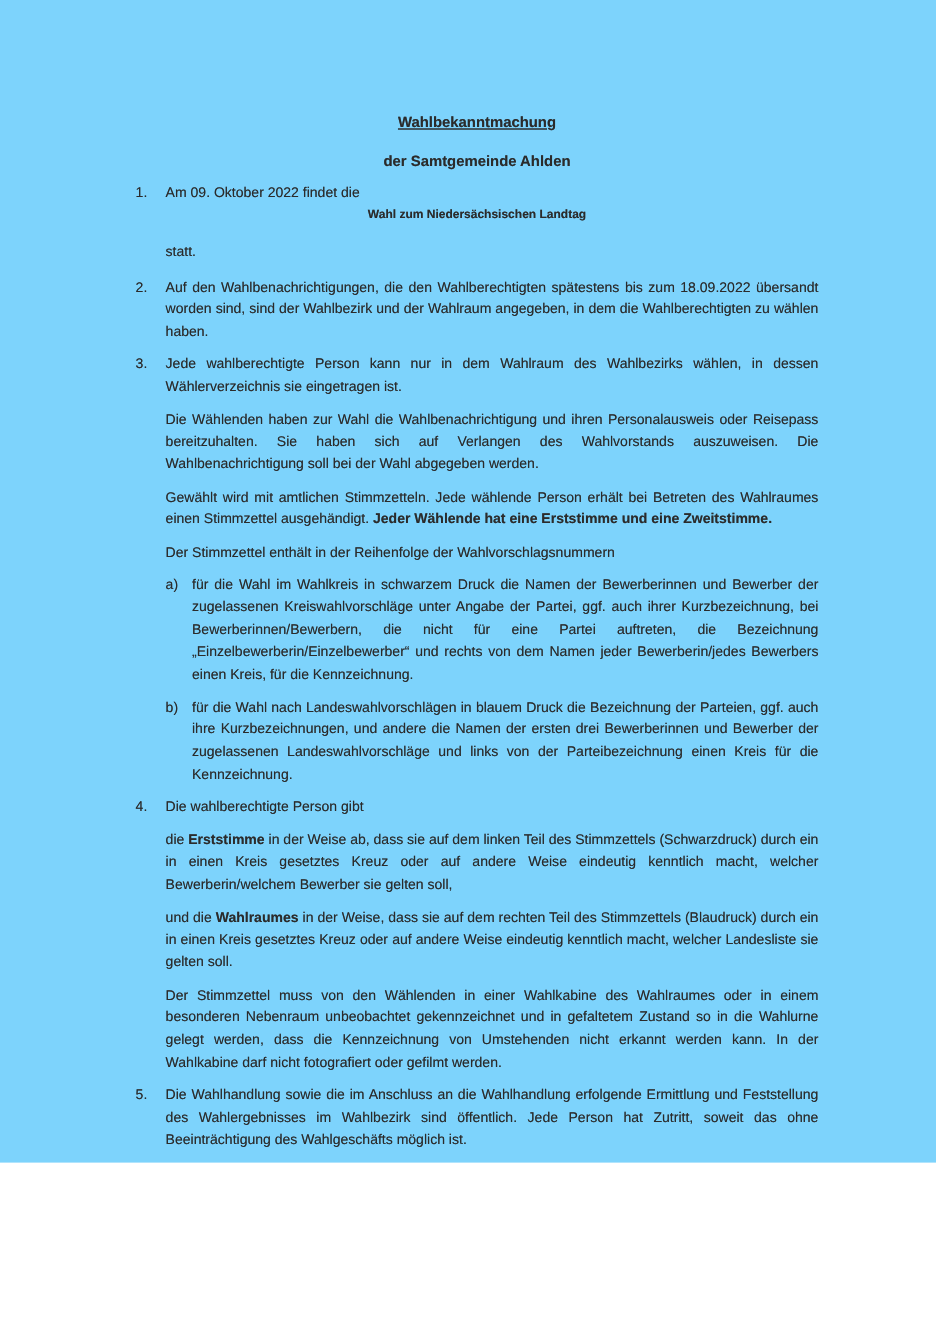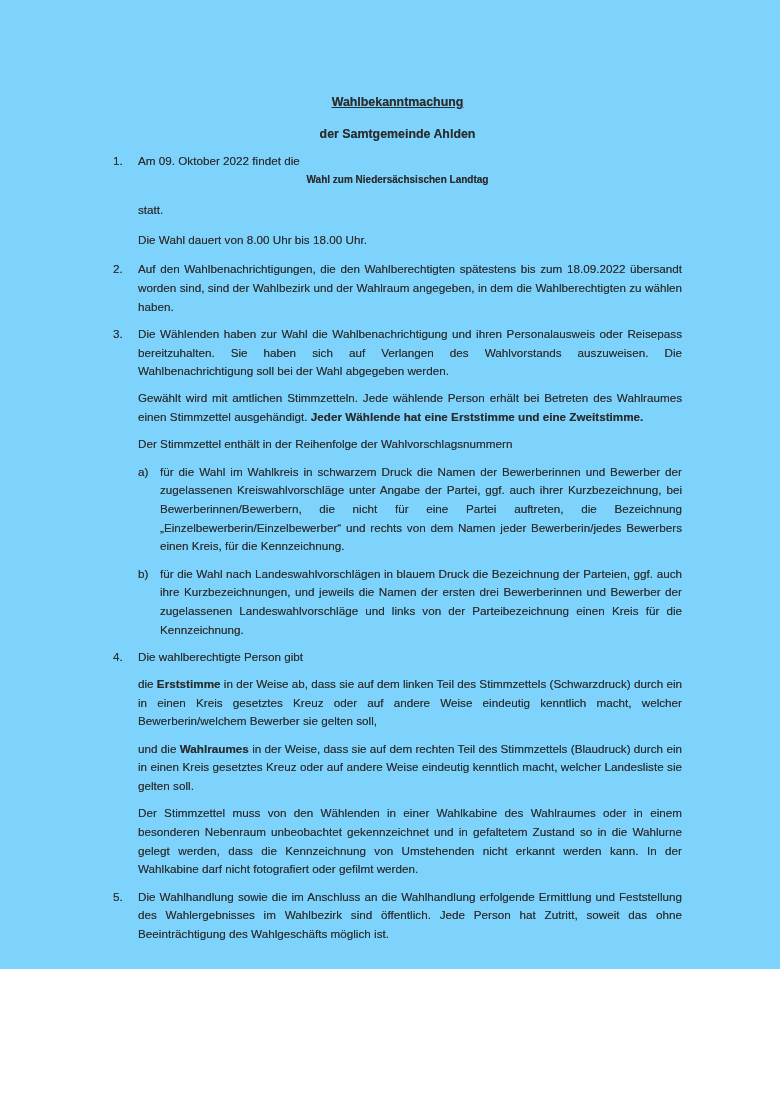--- a/index.html
+++ b/index.html
@@ -84,44 +84,44 @@
 
     <div class="title">Wahlbekanntmachung</div>
     <div class="subtitle">der Samtgemeinde Ahlden</div>
 
     <div class="item">
       <div class="num">1.</div>
       <div class="item-body">
         <p class="mb-lg">Am 09. Oktober 2022 findet die</p>
         <p class="heading-center mb-md">Wahl zum Niedersächsischen Landtag</p>
         <p class="mb-md">statt.</p>
-        <p class="mb-md">Die Wahl dauert von 8.00 Uhr bis 18.00 Uhr.</p>
       </div>
     </div>
 
     <div class="item">
       <div class="num">2.</div>
       <div class="item-body">
         <p>Auf den Wahlbenachrichtigungen, die den Wahlberechtigten spätestens bis zum 18.09.2022 übersandt worden sind, sind der Wahlbezirk und der Wahlraum angegeben, in dem die Wahlberechtigten zu wählen haben.</p>
       </div>
     </div>
 
     <div class="item">
       <div class="num">3.</div>
       <div class="item-body">
+        <p>Jede wahlberechtigte Person kann nur in dem Wahlraum des Wahlbezirks wählen, in dessen Wählerverzeichnis sie eingetragen ist.</p>
         <p>Die Wählenden haben zur Wahl die Wahlbenachrichtigung und ihren Personalausweis oder Reisepass bereitzuhalten. Sie haben sich auf Verlangen des Wahlvorstands auszuweisen. Die Wahlbenachrichtigung soll bei der Wahl abgegeben werden.</p>
         <p><span>Gewählt wird mit amtlichen Stimmzetteln. Jede wählende Person erhält bei Betreten des Wahlraumes einen Stimmzettel ausgehändigt. </span><strong>Jeder Wählende hat eine Erststimme und eine Zweitstimme.</strong></p>
         <p>Der Stimmzettel enthält in der Reihenfolge der Wahlvorschlagsnummern</p>
         <div class="sub">
           <div class="sub-marker">a)</div>
           <div class="sub-text">für die Wahl im Wahlkreis in schwarzem Druck die Namen der Bewerberinnen und Bewerber der zugelassenen Kreiswahlvorschläge unter Angabe der Partei, ggf. auch ihrer Kurzbezeichnung, bei Bewerberinnen/Bewerbern, die nicht für eine Partei auftreten, die Bezeichnung „Einzelbewerberin/Einzelbewerber“ und rechts von dem Namen jeder Bewerberin/jedes Bewerbers einen Kreis, für die Kennzeichnung.</div>
         </div>
         <div class="sub">
           <div class="sub-marker">b)</div>
-          <div class="sub-text">für die Wahl nach Landeswahlvorschlägen in blauem Druck die Bezeichnung der Parteien, ggf. auch ihre Kurzbezeichnungen, und jeweils die Namen der ersten drei Bewerberinnen und Bewerber der zugelassenen Landeswahlvorschläge und links von der Parteibezeichnung einen Kreis für die Kennzeichnung.</div>
+          <div class="sub-text">für die Wahl nach Landeswahlvorschlägen in blauem Druck die Bezeichnung der Parteien, ggf. auch ihre Kurzbezeichnungen, und andere die Namen der ersten drei Bewerberinnen und Bewerber der zugelassenen Landeswahlvorschläge und links von der Parteibezeichnung einen Kreis für die Kennzeichnung.</div>
         </div>
       </div>
     </div>
 
     <div class="item">
       <div class="num">4.</div>
       <div class="item-body">
         <p>Die wahlberechtigte Person gibt</p>
         <p><span>die </span><strong>Erststimme</strong><span> in der Weise ab, dass sie auf dem linken Teil des Stimmzettels (Schwarzdruck) durch ein in einen Kreis gesetztes Kreuz oder auf andere Weise eindeutig kenntlich macht, welcher Bewerberin/welchem Bewerber sie gelten soll,</span></p>
         <p><span>und die </span><strong>Wahlraumes</strong><span> in der Weise, dass sie auf dem rechten Teil des Stimmzettels (Blaudruck) durch ein in einen Kreis gesetztes Kreuz oder auf andere Weise eindeutig kenntlich macht, welcher Landesliste sie gelten soll.</span></p>

